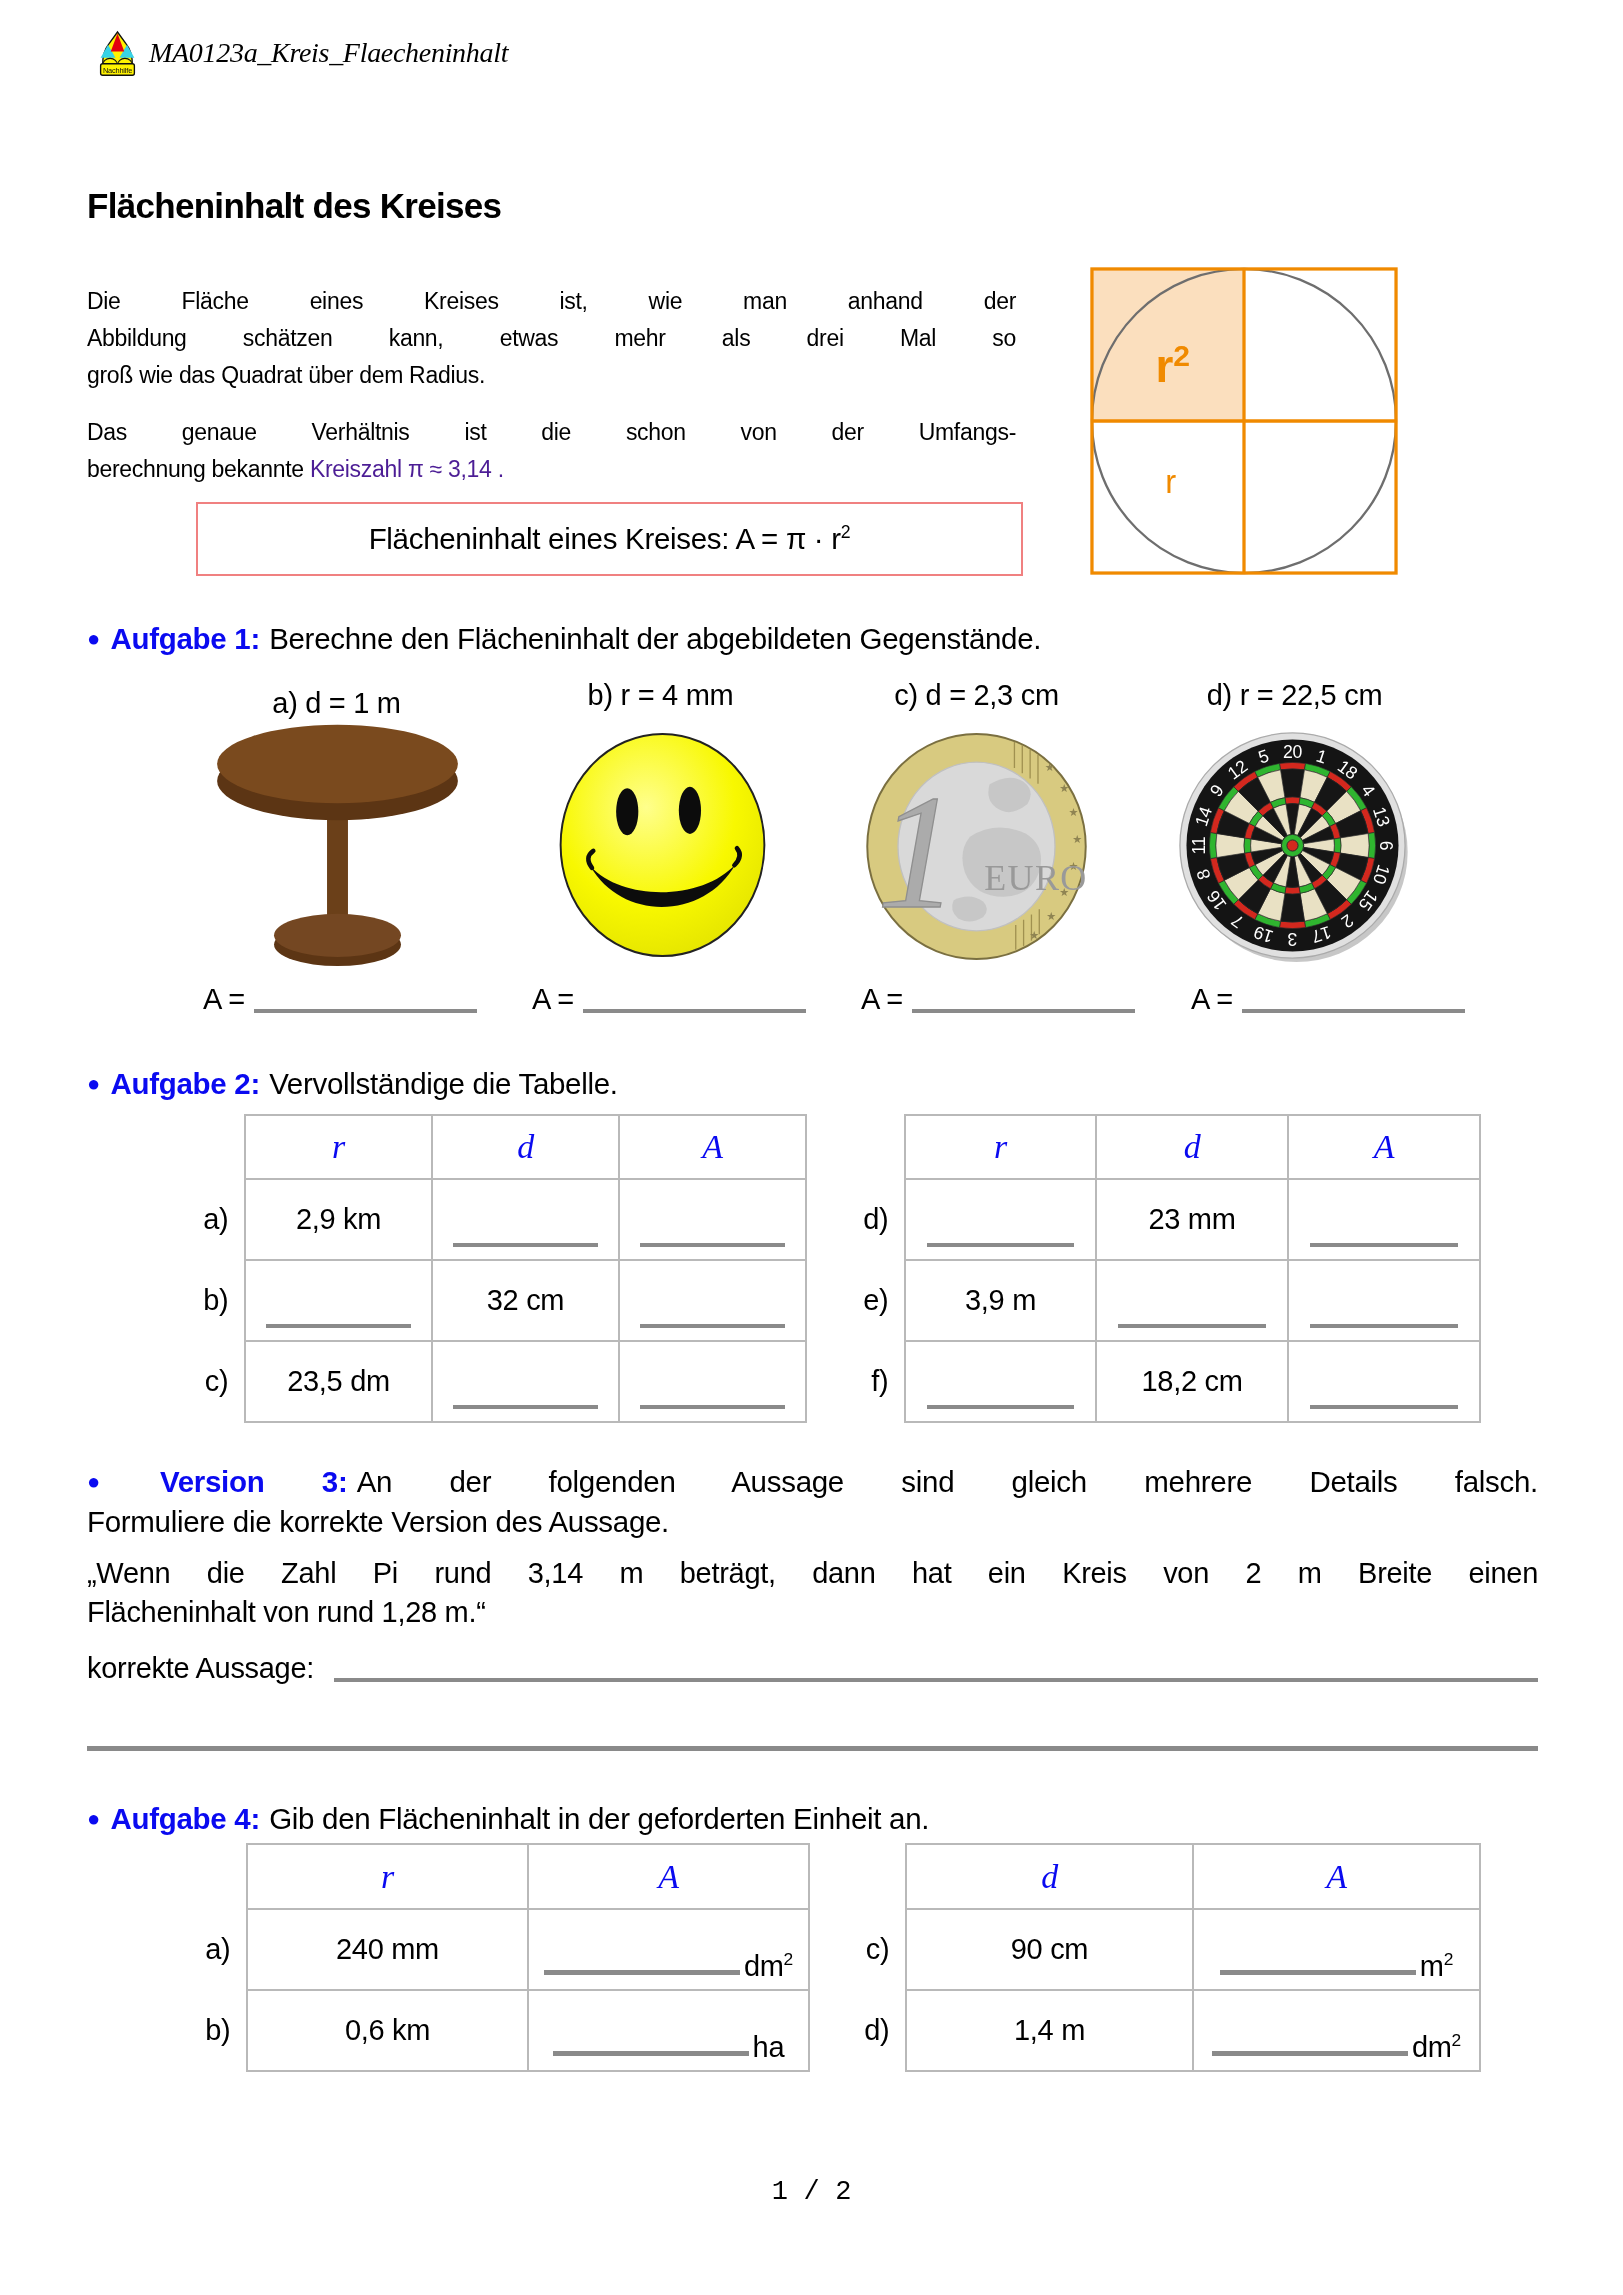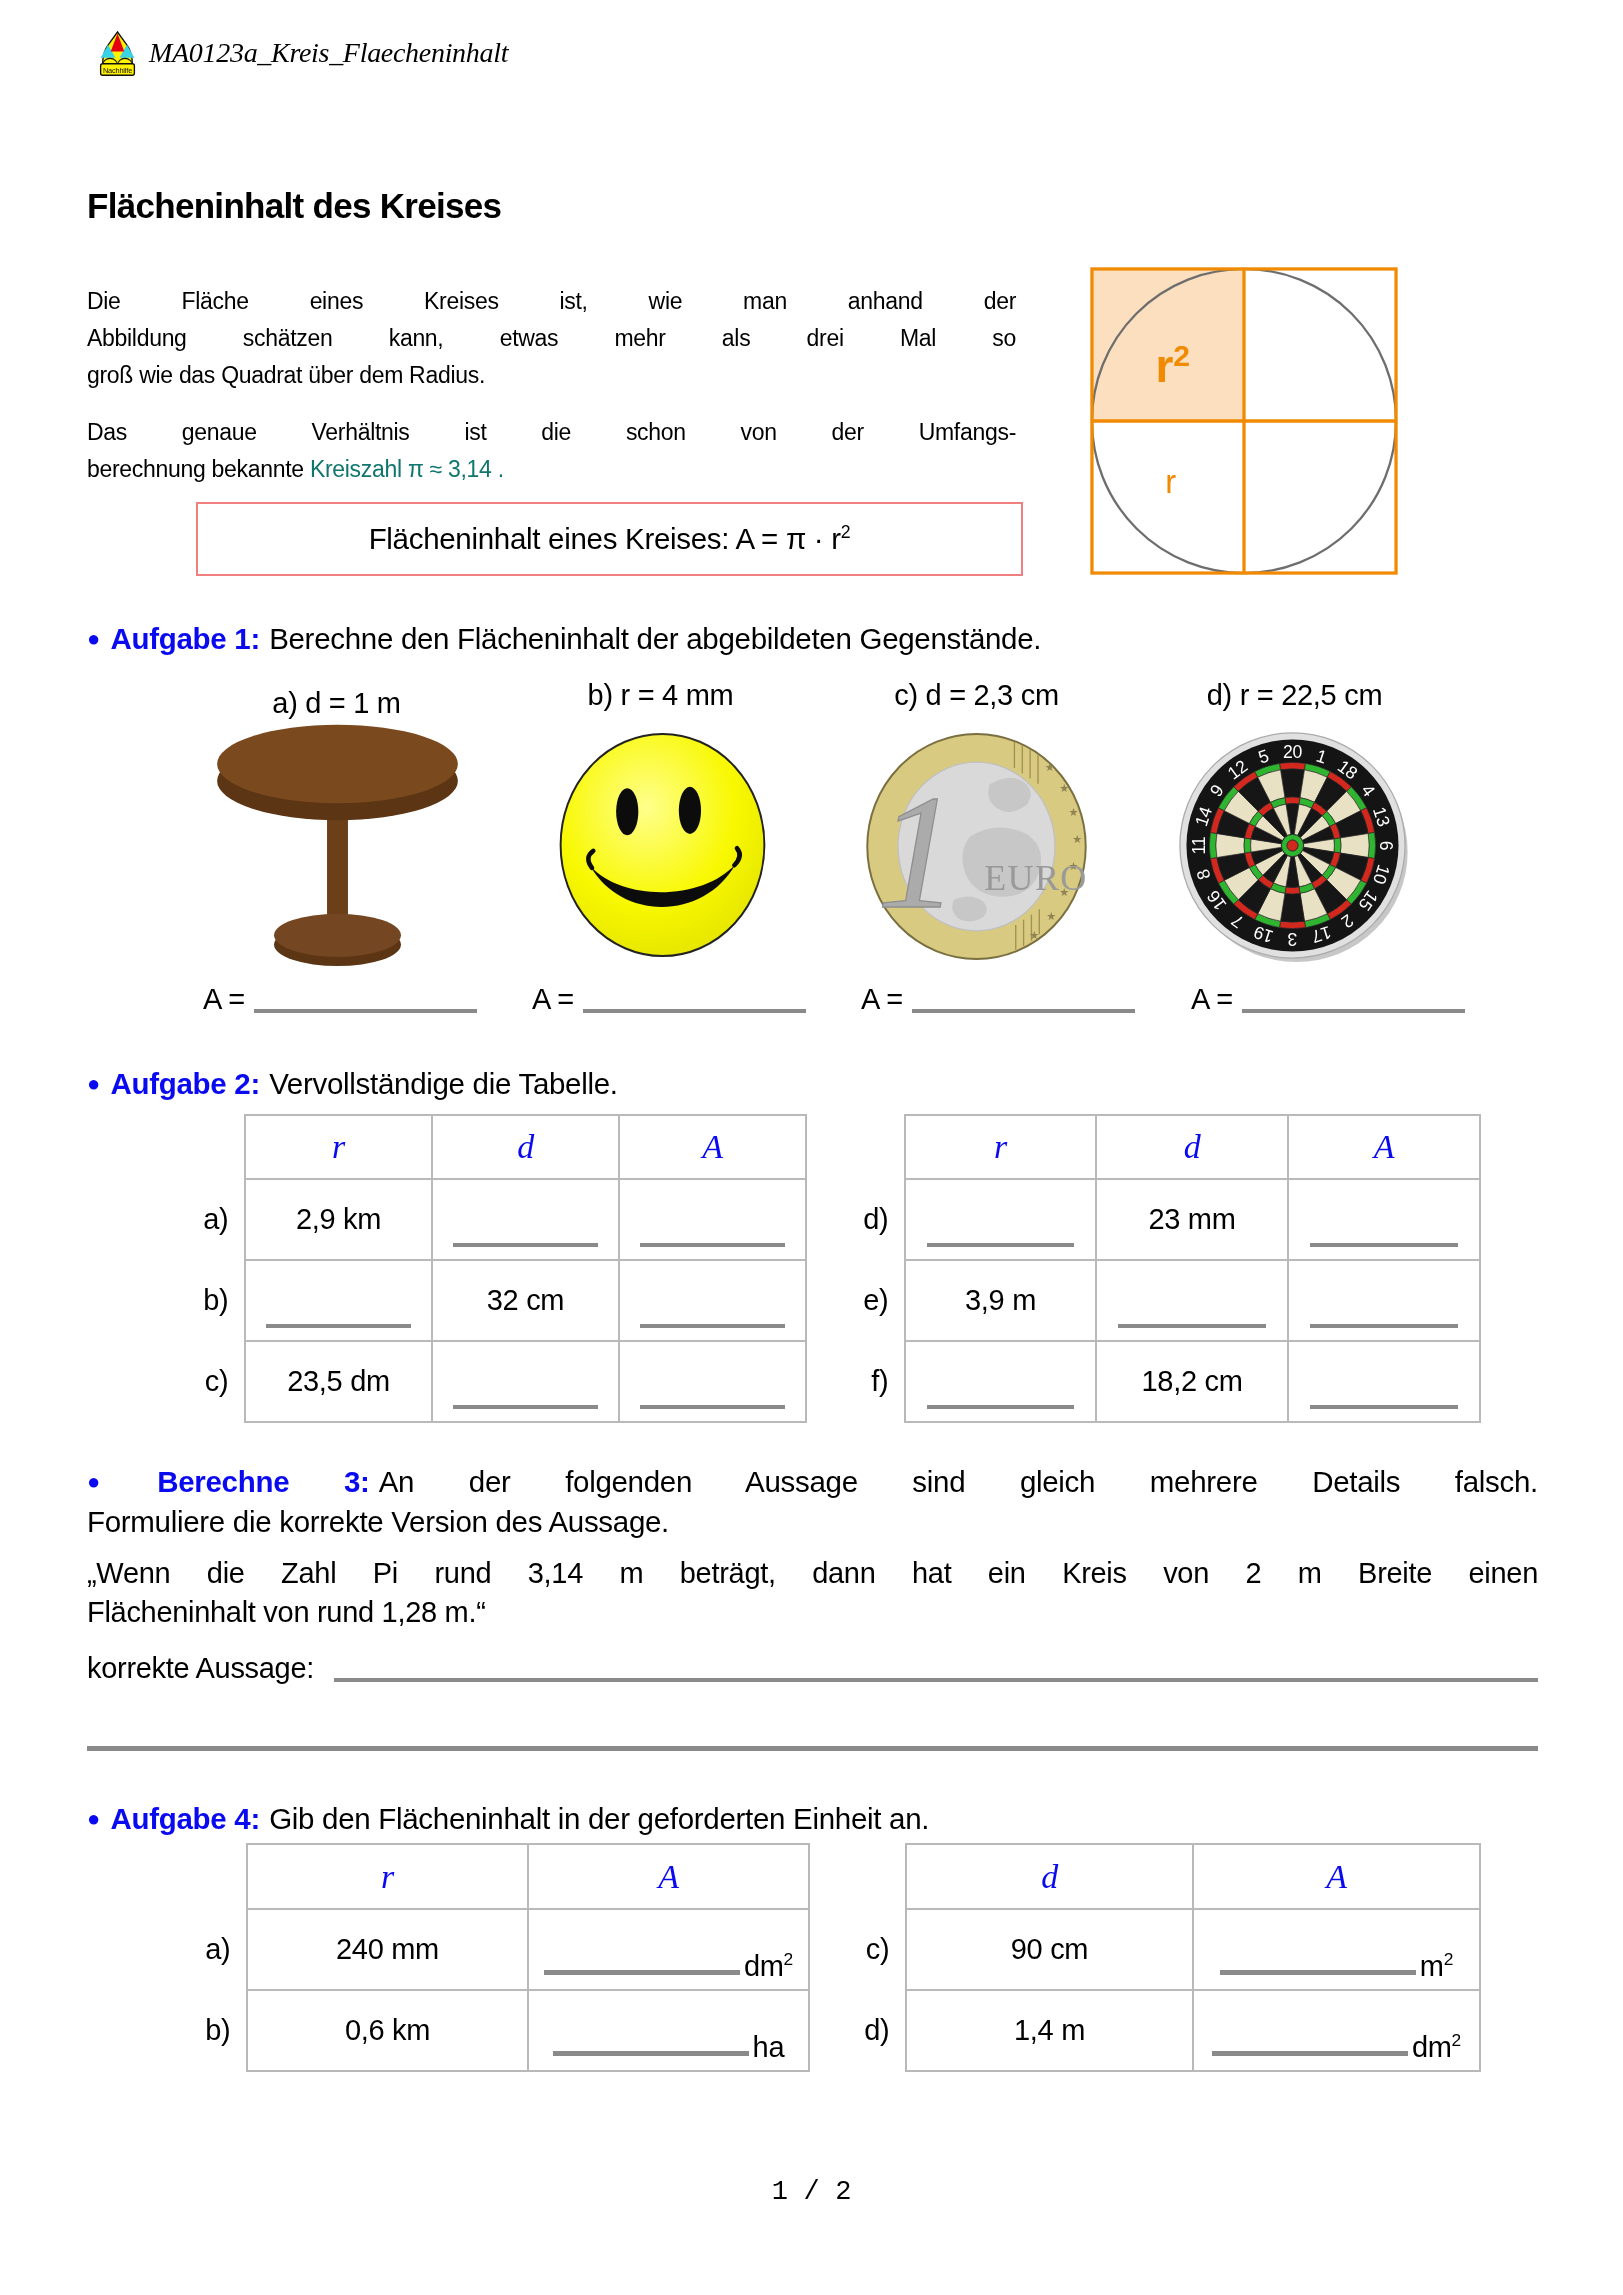--- a/index.html
+++ b/index.html
@@ -9,21 +9,21 @@
   .logo{position:absolute;left:97px;top:30px;width:41px;height:50px;}
   .fname{position:absolute;left:149px;top:37px;font-family:Liberation Serif, serif;
          font-style:italic;font-size:28px;}
   
   .title{position:absolute;left:87px;top:186px;font-size:35px;font-weight:bold;letter-spacing:-0.7px;}
   
   .intro{position:absolute;left:87px;top:283px;width:929px;font-size:23px;line-height:37px;}
   .jline{display:block;text-align:justify;text-align-last:justify;}
   .pline{display:block;}
   .p2{margin-top:20px;}
-  .red{color:#0f766e;}
+  .red{color:#4c1d95;}
   .formula-box{position:absolute;left:196px;top:502px;width:823px;height:70px;
                border:2px solid #f08080;display:flex;align-items:center;justify-content:center;
                font-size:29.5px;}
   sup{font-size:60%;}
   
   .diagram{position:absolute;left:1090px;top:267px;width:308px;height:308px;}
   
   .task-head{position:absolute;left:87px;font-size:29.5px;line-height:40px;width:1451px;}
   .bullet{color:#0a0af0;font-size:22px;vertical-align:3.3px;margin-right:10.5px;}
   .tlabel{color:#0a0af0;font-weight:bold;margin-right:9.2px;}
@@ -385,21 +385,21 @@
           </td>
       <td class="v">18,2 cm</td>
       <td class="b">
             <div class="uline"></div>
           </td>
     </tr>
   </tbody>
     </table>
 
   <div class="task-head" style="top:1462px;">
-    <div class="jline"><span class="bullet">●</span><span class="tlabel">Berechne 3:</span><span>An der folgenden Aussage sind gleich mehrere Details falsch.</span></div>
+    <div class="jline"><span class="bullet">●</span><span class="tlabel">Version 3:</span><span>An der folgenden Aussage sind gleich mehrere Details falsch.</span></div>
     <div class="pline">Formuliere die korrekte Version des Aussage.</div>
   </div>
 
   <div class="a3-quote">
     <div class="jline">„Wenn die Zahl Pi rund 3,14 m beträgt, dann hat ein Kreis von 2 m Breite einen</div>
     <div class="pline">Flächeninhalt von rund 1,28 m.“</div>
   </div>
 
   <div class="korrekte">
     <span>korrekte Aussage:</span>

